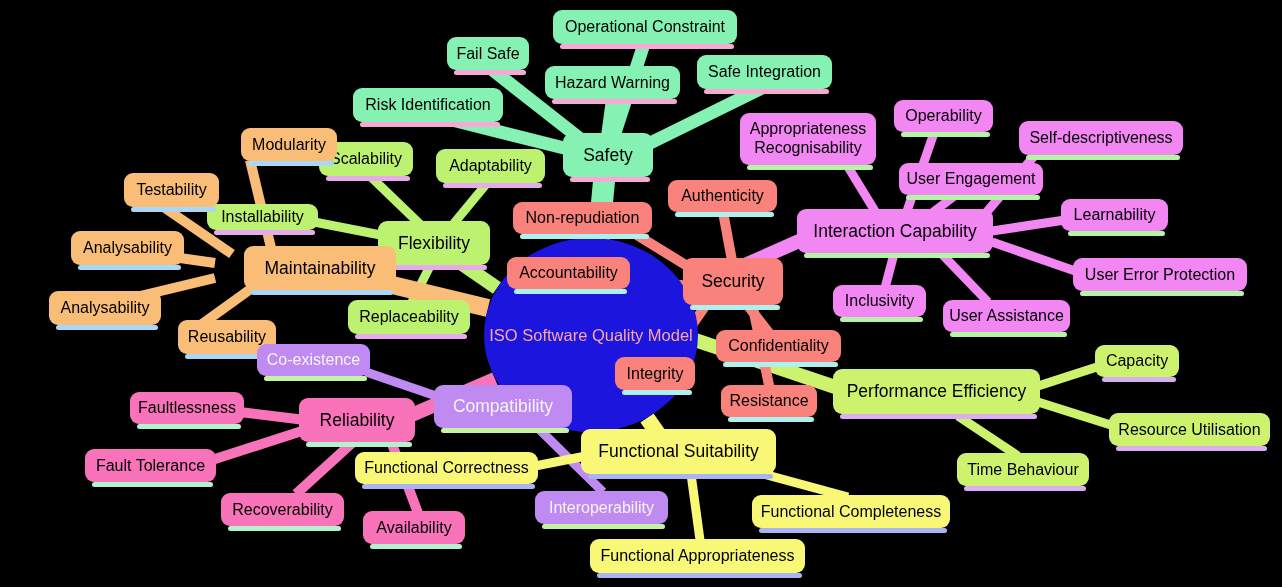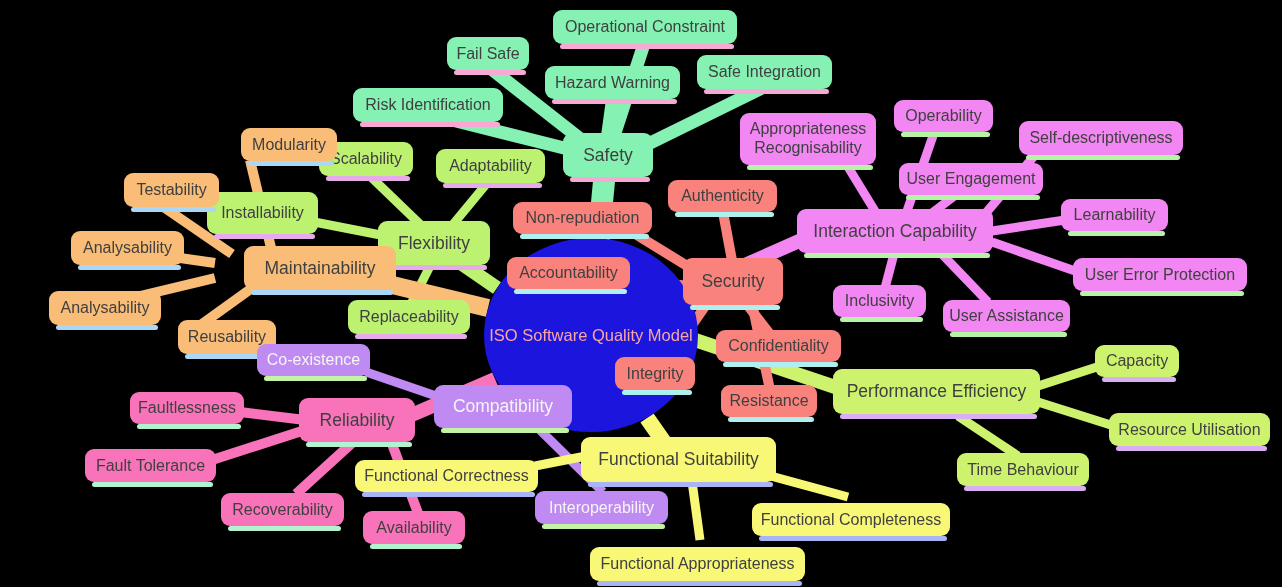--- a/index.html
+++ b/index.html
@@ -9,21 +9,21 @@
     width:1282px;height:587px;
     background:#000;
     overflow:hidden;
     font-family:"Liberation Sans","DejaVu Sans",sans-serif;
   }
   #edges{position:absolute;left:0;top:0;z-index:1;}
   .node{
     position:absolute;
     display:flex;align-items:center;justify-content:center;
     border-radius:9px;
-    color:#404040;
+    color:#000000;
     font-size:16px;
     text-align:center;
     white-space:nowrap;
     z-index:3;
   }
   .node::after{
     content:"";
     position:absolute;
     left:7px;right:3px;bottom:-5px;height:5px;
     border-radius:3px;
@@ -40,21 +40,21 @@
   .root::after{display:none;}
   
   .b-safety{background:#85f2b3;}   .b-safety::after{background:#f7a8d4;}
   .b-flex{background:#bdf271;}     .b-flex::after{background:#e7abec;}
   .b-maint{background:#f9bd77;margin-left:41px;}    .b-maint::after{background:#a9d7f5;}
   .b-sec{background:#f9837c;}      .b-sec::after{background:#aff0ef;}
   .b-ic{background:#f286f2;}       .b-ic::after{background:#b5f3a5;}
   .b-perf{background:#cdf26e;}     .b-perf::after{background:#d9aef3;}
   .b-rel{background:#f873b9;}      .b-rel::after{background:#b2f2cf;}
   .b-compat{background:#bf8bf2;color:#f5f5f5;} .b-compat::after{background:#c4f3a6;}
-  .b-func{background:#f9f876;margin-top:8px;}     .b-func::after{background:#a9b4f5;}
+  .b-func{background:#f9f876;}     .b-func::after{background:#a9b4f5;}
 </style>
 </head>
 <body>
 
 <div id="stage">
 
   <svg id="edges" width="1282" height="587" viewBox="0 0 1282 587">
 
     <g stroke="#85f2b3">
       <line x1="606" y1="160" x2="598" y2="245" stroke-width="22"></line>
@@ -138,21 +138,21 @@
   <div class="node b-safety parent" style="left:563px;top:133px;width:90px;height:44px">Safety</div>
   <div class="node b-safety" style="left:447px;top:37px;width:82px;height:33px">Fail Safe</div>
   <div class="node b-safety" style="left:553px;top:10px;width:184px;height:34px">Operational Constraint</div>
   <div class="node b-safety" style="left:545px;top:66px;width:135px;height:33px">Hazard Warning</div>
   <div class="node b-safety" style="left:697px;top:55px;width:135px;height:34px">Safe Integration</div>
   <div class="node b-safety" style="left:353px;top:88px;width:150px;height:34px">Risk Identification</div>
 
   <div class="node b-flex parent" style="left:378px;top:221px;width:112px;height:44px">Flexibility</div>
   <div class="node b-flex" style="left:319px;top:142px;width:94px;height:34px">Scalability</div>
   <div class="node b-flex" style="left:436px;top:149px;width:109px;height:34px">Adaptability</div>
-  <div class="node b-flex" style="left:207px;top:192px;width:111px;height:42px">Installability</div>
+  <div class="node b-flex" style="left:207px;top:204px;width:111px;height:26px">Installability</div>
   <div class="node b-flex" style="left:348px;top:300px;width:122px;height:34px">Replaceability</div>
 
   <div class="node b-maint parent" style="left:203px;top:246px;width:152px;height:44px">Maintainability</div>
   <div class="node b-maint" style="left:200px;top:128px;width:96px;height:33px">Modularity</div>
   <div class="node b-maint" style="left:83px;top:173px;width:95px;height:34px">Testability</div>
   <div class="node b-maint" style="left:30px;top:231px;width:113px;height:34px">Analysability</div>
   <div class="node b-maint" style="left:8px;top:291px;width:112px;height:34px">Analysability</div>
   <div class="node b-maint" style="left:137px;top:320px;width:98px;height:34px">Reusability</div>
 
   <div class="node b-sec parent" style="left:683px;top:258px;width:100px;height:47px">Security</div>

